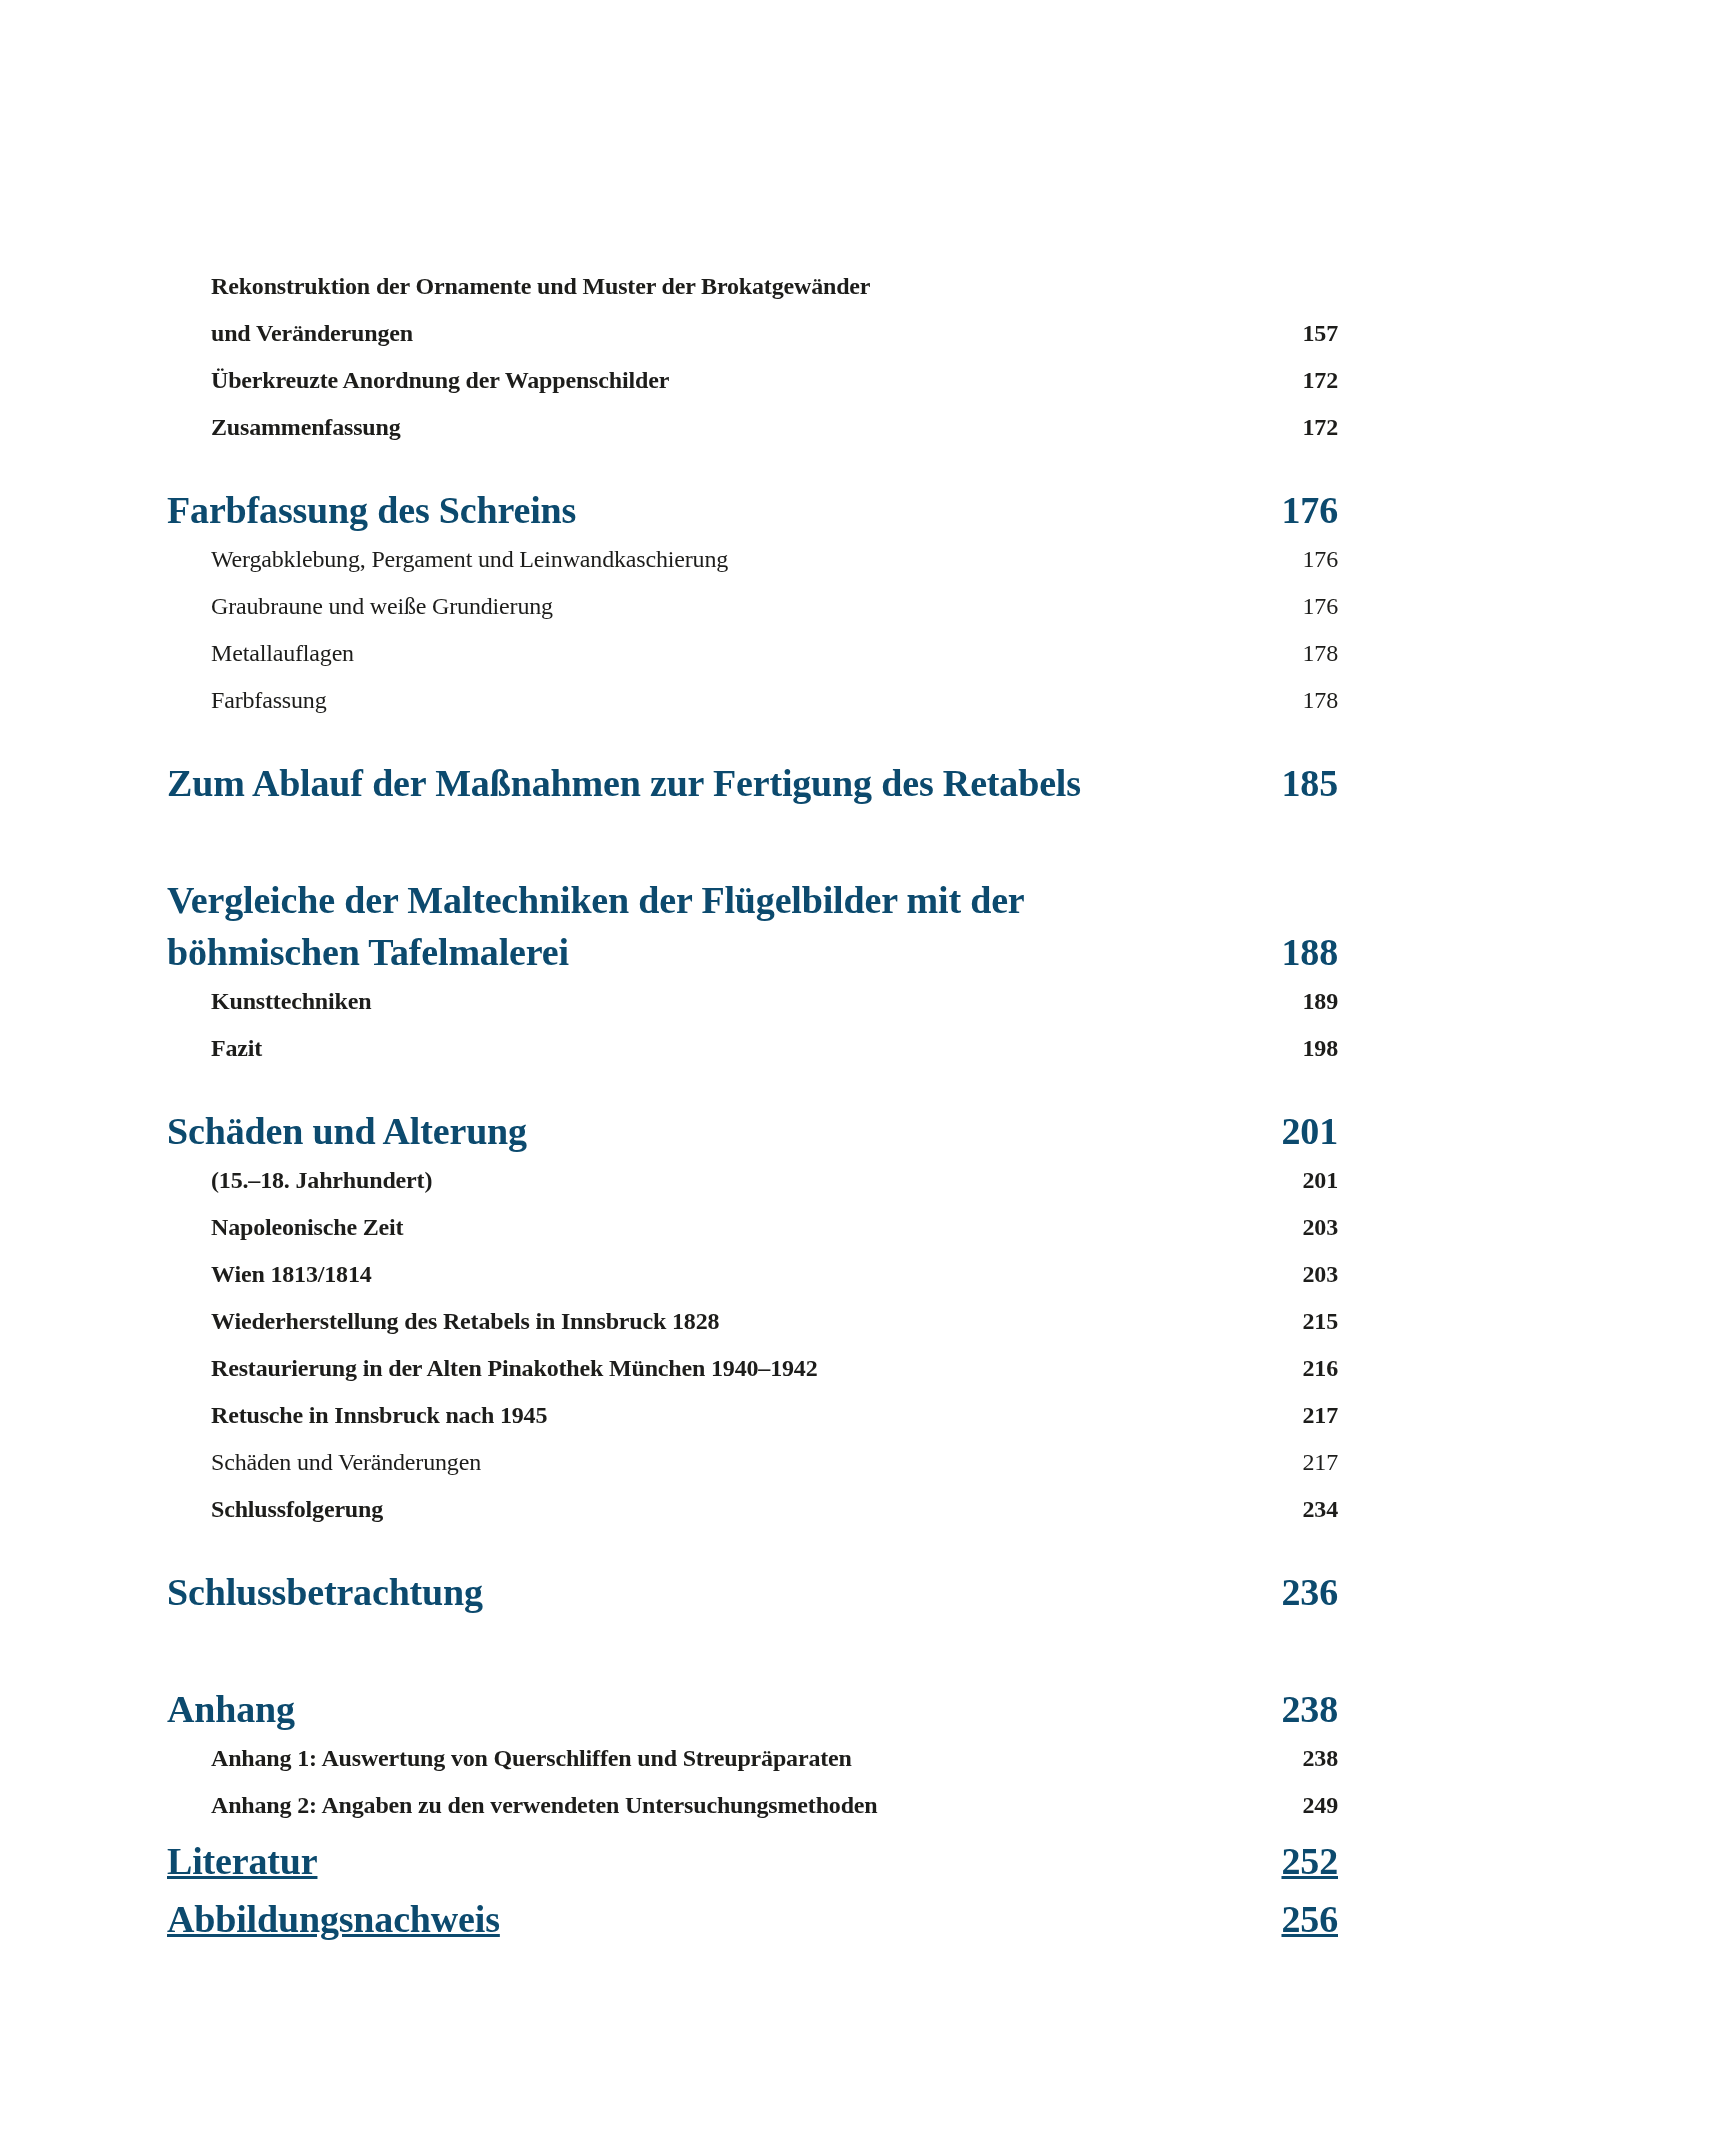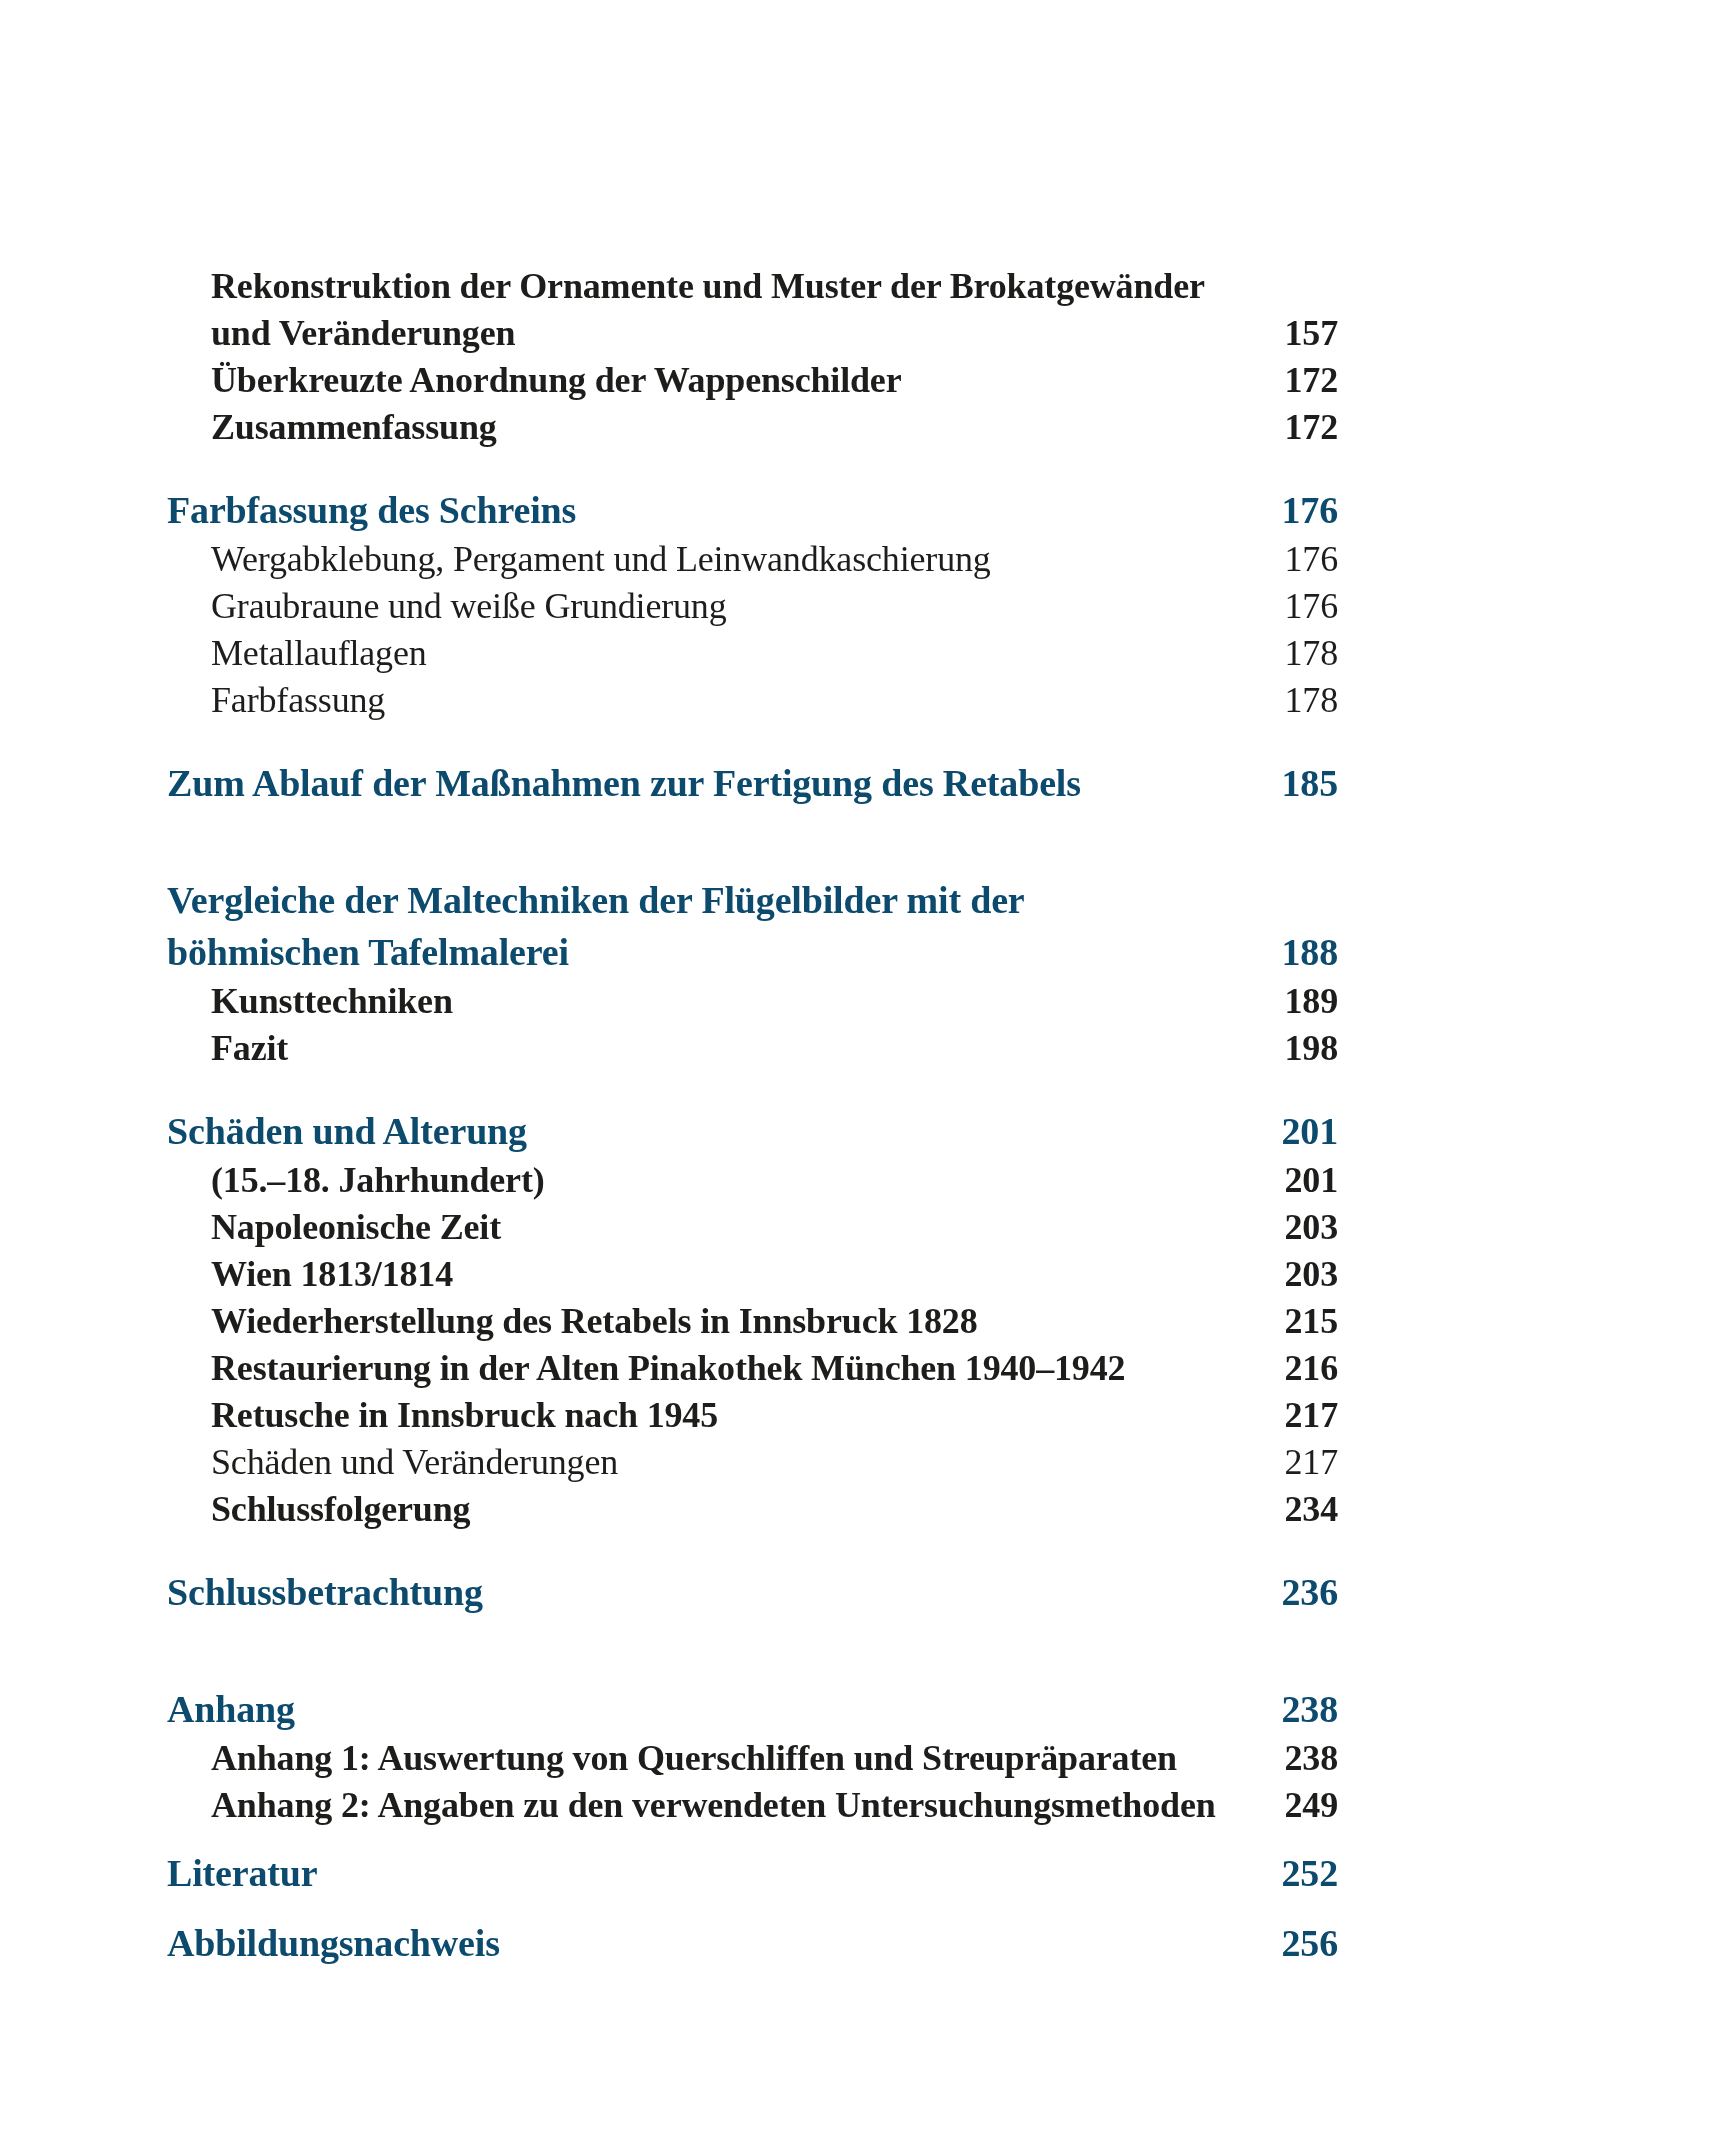--- a/index.html
+++ b/index.html
@@ -16,35 +16,35 @@
     letter-spacing: -0.015em;
   }
   .row {
     display: flex;
     justify-content: space-between;
     align-items: baseline;
   }
   
   .r-sub {
     padding-left: 44px;
-    font-size: 36px;
+    font-size: 24px;
     line-height: 47px;
     font-weight: 400;
   }
   .r-sub.b { font-weight: 700; }
   
   .r-head {
     font-size: 38px;
     line-height: 52px;
     font-weight: 700;
     color: #0c4a6e;
   }
   .gap-l  { margin-top: 33px; }
   .gap-xl { margin-top: 65px; }
-  .gap-s  { margin-top: 18px; }
+  .gap-s  { margin-top: 6px; text-decoration: underline; }
   .t { flex: 1 1 auto; }
   .p { flex: 0 0 auto; text-align: center; padding-left: 28px; }
 </style>
 </head>
 <body>
 
 <div class="page">
 
   <div class="row r-sub b">
     <span class="t">Rekonstruktion der Ornamente und Muster der Brokatgewänder</span>

